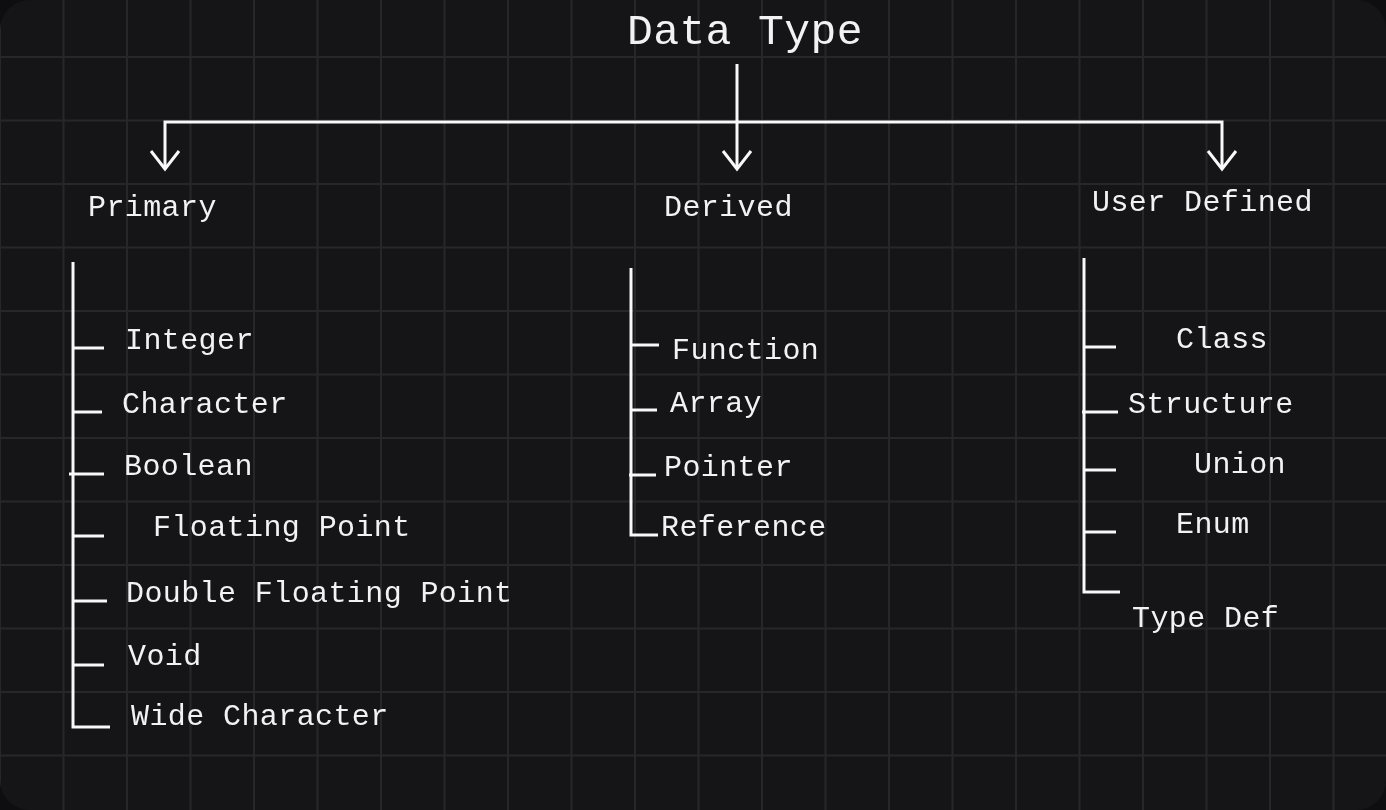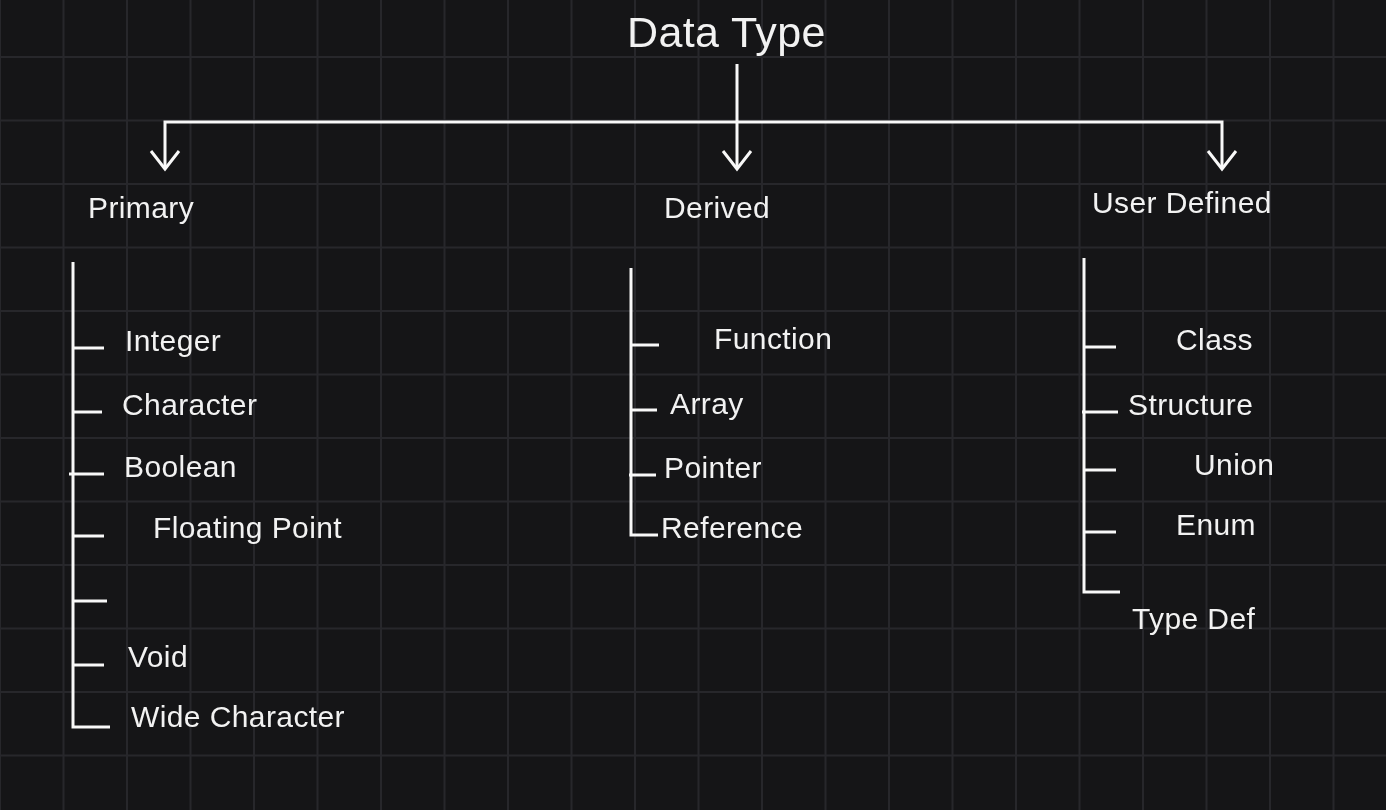--- a/index.html
+++ b/index.html
@@ -11,21 +11,22 @@
     position: relative;
     width: 1386px;
     height: 810px;
     overflow: hidden;
     background-color: #151517;
     background-image:
       linear-gradient(to right, #27272b 2px, transparent 2px),
       linear-gradient(to bottom, #27272b 2px, transparent 2px);
     background-size: 63.5px 63.5px;
     background-position: -1px -7.5px;
-    font-family: Liberation Sans, sans-serif;
+    font-family: Liberation Mono, monospace;
+    border-radius: 30px;
   }
   .connector-layer {
     position: absolute;
     left: 0;
     top: 0;
     pointer-events: none;
   }
   .connector-layer path {
     stroke: #f8f8f8;
     stroke-width: 3;
@@ -71,24 +72,25 @@
   <div class="node title" style="left:627px; top:11px;">Data Type</div>
 
   <div class="node" style="left:88px; top:193px;">Primary</div>
   <div class="node" style="left:664px; top:193px;">Derived</div>
   <div class="node" style="left:1092px; top:188px;">User Defined</div>
 
   <div class="node" style="left:125px; top:326px;">Integer</div>
   <div class="node" style="left:122px; top:390px;">Character</div>
   <div class="node" style="left:124px; top:452px;">Boolean</div>
   <div class="node" style="left:124px; top:513px;margin-left:29px;">Floating Point</div>
+  <div class="node" style="left:126px; top:579px;">Double Floating Point</div>
   <div class="node" style="left:128px; top:642px;">Void</div>
   <div class="node" style="left:131px; top:702px;">Wide Character</div>
 
-  <div class="node" style="left:672px; top:324px;margin-left:42px;">Function</div>
+  <div class="node" style="left:672px; top:336px;">Function</div>
   <div class="node" style="left:670px; top:389px;">Array</div>
   <div class="node" style="left:664px; top:453px;">Pointer</div>
   <div class="node" style="left:661px; top:513px;">Reference</div>
 
   <div class="node" style="left:1132px; top:325px;margin-left:44px;">Class</div>
   <div class="node" style="left:1128px; top:390px;">Structure</div>
   <div class="node" style="left:1194px; top:450px;text-align:right;">Union</div>
   <div class="node" style="left:1128px; top:510px;margin-left:48px;">Enum</div>
   <div class="node" style="left:1132px; top:570px;margin-top:34px;">Type Def</div>
 

